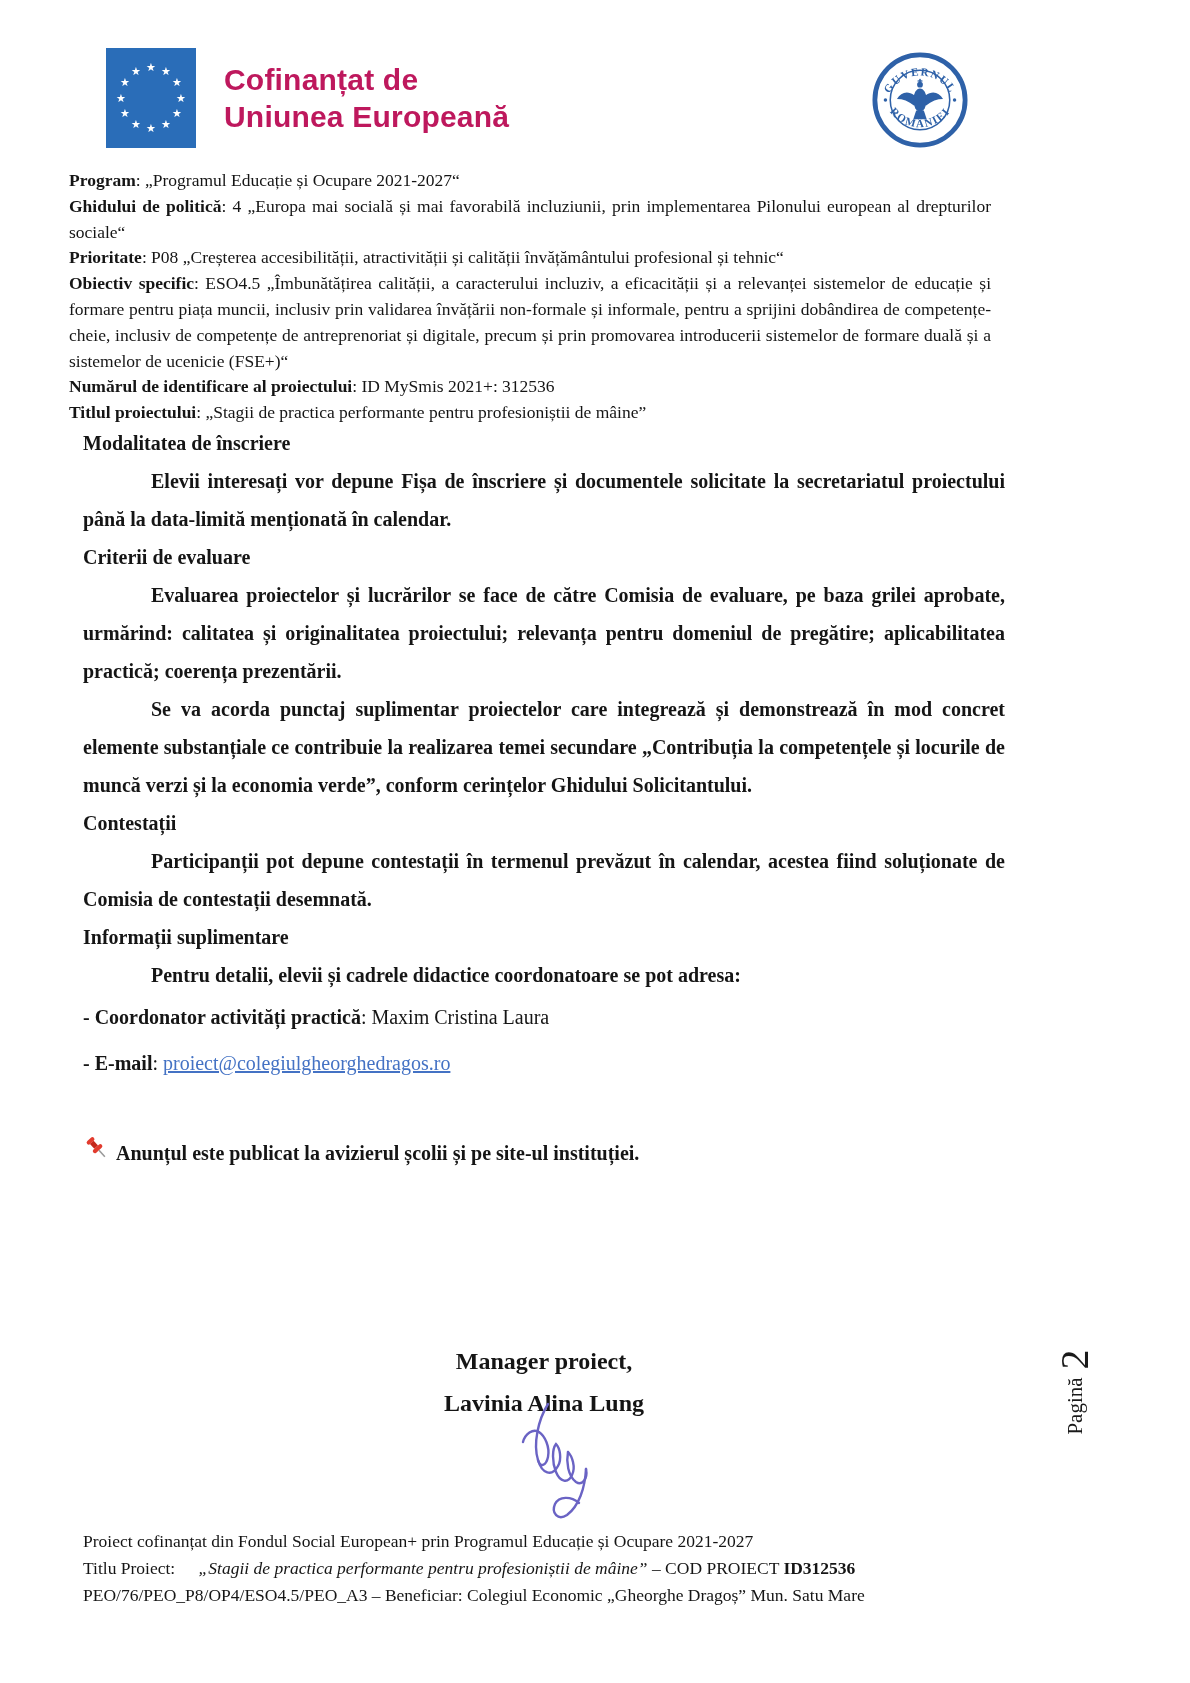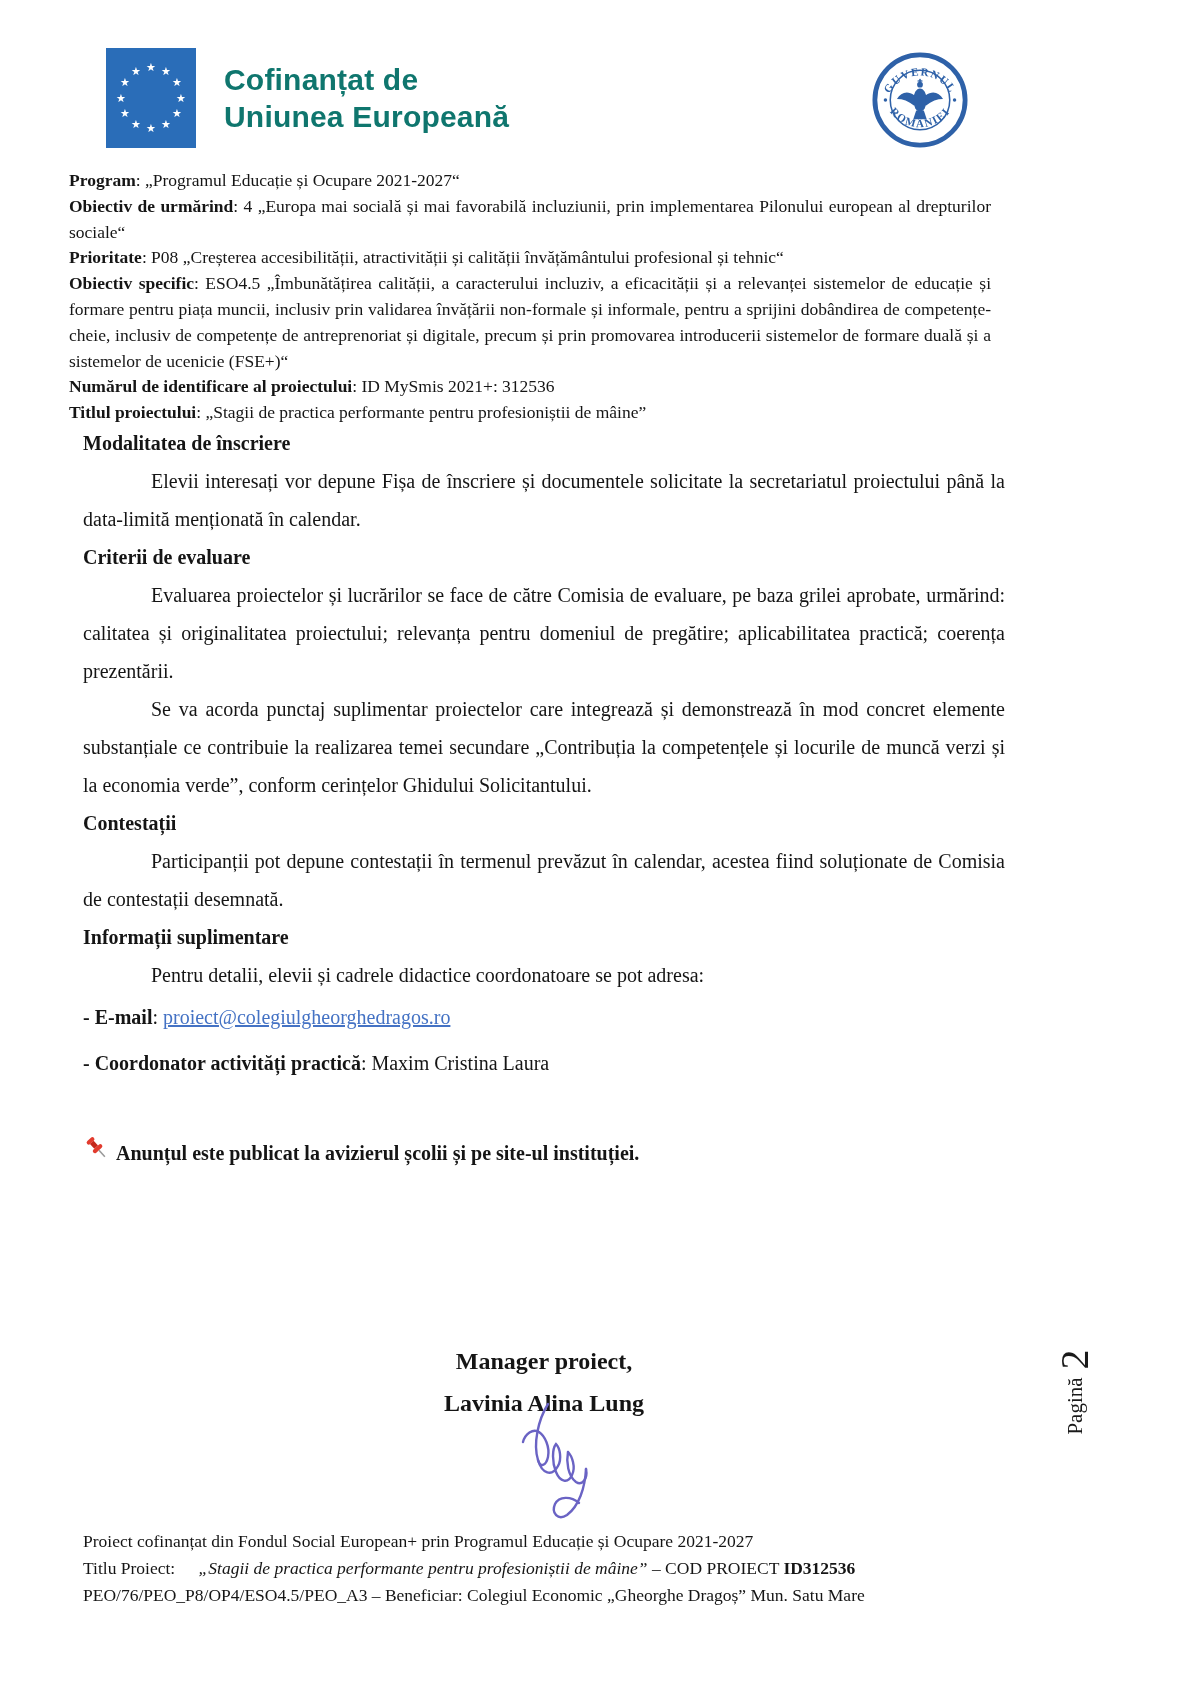--- a/index.html
+++ b/index.html
@@ -6,32 +6,32 @@
   html,body { background:#ffffff; }
   .page {
     position:relative; width:1190px; height:1683px; background:#ffffff;
     font-family:"Liberation Serif", serif; color:#151515; overflow:hidden;
   }
 
   
   .eu-logo { position:absolute; left:106px; top:48px; display:flex; align-items:center; gap:28px; }
   .eu-flag { position:relative; width:90px; height:100px; background:#2a6db8; flex:0 0 auto; }
   .eu-flag .st { position:absolute; color:#ffffff; font-size:11px; line-height:11px; transform:translate(-50%,-50%); font-family:"DejaVu Sans", sans-serif; }
-  .eu-text { font-family:"Liberation Sans", sans-serif; font-weight:bold; color:#0f766e; font-size:30px; line-height:37px; letter-spacing:0.2px; }
+  .eu-text { font-family:"Liberation Sans", sans-serif; font-weight:bold; color:#be185d; font-size:30px; line-height:37px; letter-spacing:0.2px; }
   .gov-seal { position:absolute; left:872px; top:44px; width:96px; height:112px; }
 
   
   .info { position:absolute; left:69px; top:168px; width:922px; font-size:17.5px; line-height:25.8px; }
   .info p { text-align:justify; }
   .b { font-weight:bold; }
 
   
   .main { position:absolute; left:83px; top:424px; width:922px; font-size:20px; line-height:38px; }
   .main h3 { font-size:20px; line-height:38px; font-weight:bold; }
-  .main p.body { text-align:justify; text-indent:68px; }
+  .main p.body { text-align:justify; text-indent:68px;font-weight:bold; }
   .contact-line { line-height:46px; }
   .email-link { color:#4472c4; text-decoration:underline; }
   .pin-row { display:flex; align-items:flex-start; gap:6px; margin-top:48px; font-weight:bold; font-size:20px; }
   .pin-row svg { flex:0 0 auto; }
 
   
   .manager-block { position:absolute; left:83px; top:1340px; width:922px; text-align:center; font-weight:bold; font-size:24px; line-height:42px; }
   .signature { position:absolute; left:488px; top:1396px; }
 
   
@@ -92,43 +92,43 @@
       <rect x="47.5" y="29.5" width="5" height="1.4"></rect>
       <ellipse cx="50" cy="50" rx="7" ry="12"></ellipse>
       <path d="M44,45 C37,40 30,42 26,49 C32,49 38,51 44,56 Z"></path>
       <path d="M56,45 C63,40 70,42 74,49 C68,49 62,51 56,56 Z"></path>
       <path d="M46,61 L54,61 L57,70 L43,70 Z"></path>
     </g>
   </svg>
 
   <div class="info">
     <p><span class="b">Program</span><span>: „Programul Educație și Ocupare 2021-2027“</span></p>
-    <p><span class="b">Obiectiv de urmărind</span><span>: 4 „Europa mai socială și mai favorabilă incluziunii, prin implementarea Pilonului european al drepturilor sociale“</span></p>
+    <p><span class="b">Ghidului de politică</span><span>: 4 „Europa mai socială și mai favorabilă incluziunii, prin implementarea Pilonului european al drepturilor sociale“</span></p>
     <p><span class="b">Prioritate</span><span>: P08 „Creșterea accesibilității, atractivității și calității învățământului profesional și tehnic“</span></p>
     <p><span class="b">Obiectiv specific</span><span>: ESO4.5 „Îmbunătățirea calității, a caracterului incluziv, a eficacității și a relevanței sistemelor de educație și formare pentru piața muncii, inclusiv prin validarea învățării non-formale și informale, pentru a sprijini dobândirea de competențe-cheie, inclusiv de competențe de antreprenoriat și digitale, precum și prin promovarea introducerii sistemelor de formare duală și a sistemelor de ucenicie (FSE+)“</span></p>
     <p><span class="b">Numărul de identificare al proiectului</span><span>: ID MySmis 2021+: 312536</span></p>
     <p><span class="b">Titlul proiectului</span><span>: „Stagii de practica performante pentru profesioniștii de mâine”</span></p>
   </div>
 
   <div class="main">
     <h3>Modalitatea de înscriere</h3>
     <p class="body">Elevii interesați vor depune Fișa de înscriere și documentele solicitate la secretariatul proiectului până la data-limită menționată în calendar.</p>
 
     <h3>Criterii de evaluare</h3>
     <p class="body">Evaluarea proiectelor și lucrărilor se face de către Comisia de evaluare, pe baza grilei aprobate, urmărind: calitatea și originalitatea proiectului; relevanța pentru domeniul de pregătire; aplicabilitatea practică; coerența prezentării.</p>
     <p class="body">Se va acorda punctaj suplimentar proiectelor care integrează și demonstrează în mod concret elemente substanțiale ce contribuie la realizarea temei secundare „Contribuția la competențele și locurile de muncă verzi și la economia verde”, conform cerințelor Ghidului Solicitantului.</p>
 
     <h3>Contestații</h3>
     <p class="body">Participanții pot depune contestații în termenul prevăzut în calendar, acestea fiind soluționate de Comisia de contestații desemnată.</p>
 
     <h3>Informații suplimentare</h3>
     <p class="body">Pentru detalii, elevii și cadrele didactice coordonatoare se pot adresa:</p>
 
+    <div class="contact-line"><span class="b">- Coordonator activități practică</span><span>: Maxim Cristina Laura</span></div>
     <div class="contact-line"><span class="b">- E-mail</span><span>: </span><a href="#" class="email-link">proiect@colegiulgheorghedragos.ro</a></div>
-    <div class="contact-line"><span class="b">- Coordonator activități practică</span><span>: Maxim Cristina Laura</span></div>
 
     <div class="pin-row">
       <svg width="27" height="27" viewBox="0 0 27 27">
         <g transform="rotate(-42 13.5 13.5)">
           <rect x="9" y="2.5" width="9" height="4.2" rx="2.1" fill="#e23b2e"></rect>
           <rect x="11" y="6.5" width="5" height="6.5" fill="#c4281c"></rect>
           <rect x="7.8" y="13" width="11.4" height="4.2" rx="2.1" fill="#e23b2e"></rect>
           <line x1="13.5" y1="17.2" x2="13.5" y2="26" stroke="#9a9a9a" stroke-width="1.6"></line>
         </g>
       </svg>

